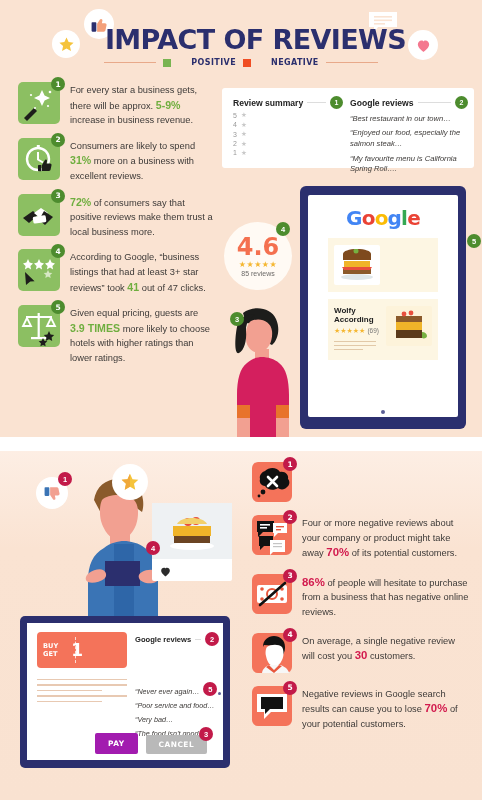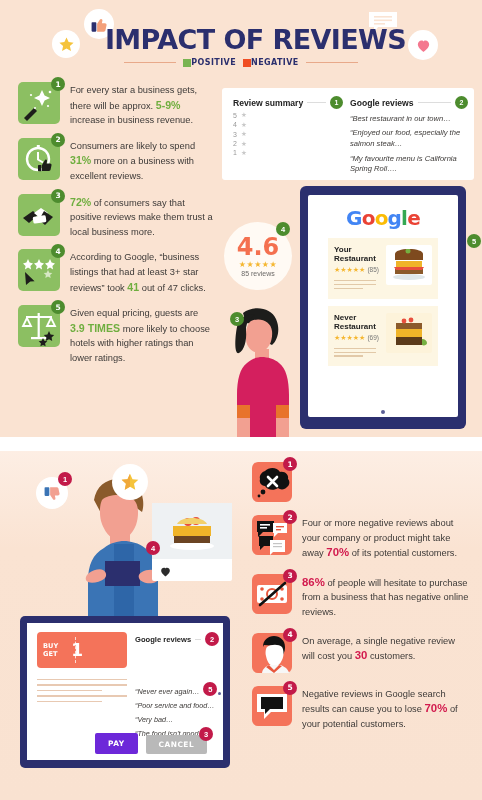--- a/index.html
+++ b/index.html
@@ -40,21 +40,21 @@
     display: flex; align-items: center; justify-content: center; gap: 7px;
   }
   .legend .rule { width: 52px; height: 1px; background: #e8a98a; }
   .legend .sw { width: 8px; height: 8px; display: inline-block; }
   .legend .sw.pos { background: #79b451; }
   .legend .sw.neg { background: #f04e23; }
   .legend .lbl {
     font-size: 8px; font-weight: bold; color: #2b2f6e; letter-spacing: .4px;
     font-family: "DejaVu Sans", sans-serif;
   }
-  .legend .grp { display: flex; align-items: center; gap: 0; }
+  .legend .grp { display: flex; align-items: center; gap: 20px; }
 
   
   .circ {
     position: absolute; border-radius: 50%; background: #fff;
     display: flex; align-items: center; justify-content: center;
   }
   .ic-star   { left: 52px; top: 30px; width: 28px; height: 28px; }
   .ic-thumb  { left: 84px; top: 9px; width: 30px; height: 30px; }
   .ic-heart  { left: 408px; top: 30px; width: 30px; height: 30px; }
   .ic-speech { position: absolute; left: 366px; top: 10px; width: 34px; height: 26px; }
@@ -76,21 +76,21 @@
   }
   .badge.g { background: #4d8c2e; }
   .badge.r { background: #c21a49; }
   .ttext {
     font-size: 9.3px; line-height: 14.6px; color: #3d3a38; padding-top: 1px;
   }
   .hl-g { color: #6fae3f; font-weight: bold; font-size: 10.6px; }
 
   
   .card-rev {
-    position: absolute; left: 222px; top: 88px; width: 252px; height: 92px;
+    position: absolute; left: 222px; top: 88px; width: 252px; height: 80px;
     background: #fff; border-radius: 3px;
   }
   .rev-left { position: absolute; left: 11px; top: 8px; width: 110px; }
   .rev-right { position: absolute; left: 128px; top: 8px; width: 118px; }
   .rev-head {
     display: flex; align-items: center; gap: 4px;
     font-size: 8.6px; font-weight: bold; color: #222; white-space: nowrap;
   }
   .rev-head .hr { flex: 1; height: 1px; background: #ddd; min-width: 8px; }
   .rev-head .bdot {
@@ -220,21 +220,21 @@
   .rev-col { flex: 1; position: relative; }
   .rev2-head { display: flex; align-items: center; gap: 4px;
                font-size: 7.6px; font-weight: bold; color: #222; white-space: nowrap; }
   .rev2-head .hr { flex: 1; height: 1px; background: #ddd; min-width: 6px; }
   .qt2 { font-size: 7.2px; line-height: 9.6px; color: #3d3a38;
          font-style: italic; margin-top: 4.5px; }
   .btns { position: absolute; left: 68px; bottom: 6px; display: flex; gap: 8px; }
   .btn { font-size: 7.4px; font-weight: bold; color: #fff; letter-spacing: .5px;
          padding: 5px 13px; border-radius: 2px; border: none; cursor: pointer;
          font-family: "DejaVu Sans", sans-serif; }
-  .btn.pay { background: #6d28d9; }
+  .btn.pay { background: #a21caf; }
   .btn.cancel { background: #b9b9b9; }
   .t2home { position: absolute; right: 2px; top: 50%; width: 3px; height: 3px;
             border-radius: 50%; background: #5b5f96; }
   svg { display: block; }
 </style>
 </head>
 <body>
 
 <div class="page">
 
@@ -423,44 +423,35 @@
     </svg>
   </div>
   <div class="wbadge">3</div>
 
   <div class="tablet">
     <span class="tbdg">5</span>
     <div class="scr">
       <div class="glogo"><span class="b1">G</span><span class="b2">o</span><span class="b3">o</span><span class="b4">g</span><span class="b5">l</span><span class="b6">e</span></div>
 
       <div class="gitem">
-        <div class="col">
-          <div class="gname">Your Restaurant</div>
-          <div class="gstars"><span>★★★★★</span><span class="rc">(85)</span></div>
-          <div class="glines">
-              <i style="width:92%"></i>
-              <i style="width:92%"></i>
-              <i style="width:62%"></i>
-            </div>
-        </div>
         <div class="gthumb">
           <svg width="40" height="32" viewBox="0 0 40 32">
             <ellipse cx="20" cy="28" rx="16" ry="3" fill="#dfe7ea"></ellipse>
             <path fill="#8b5a2b" d="M6 20h28v5H6z"></path>
             <path fill="#e84f3d" d="M5 18h30l-2 3H7z"></path>
             <path fill="#f0b429" d="M7 12h26v6H7z"></path>
             <path fill="#7e4a1e" d="M6 5c0-3 6-5 14-5s14 2 14 5v6H6z"></path>
             <circle cx="19" cy="2" r="2.5" fill="#76b041"></circle>
           </svg>
         </div>
       </div>
 
       <div class="gitem">
         <div class="col">
-          <div class="gname">Never Restaurant</div>
+          <div class="gname">Wolfy According</div>
           <div class="gstars"><span>★★★★★</span><span class="rc">(69)</span></div>
           <div class="glines">
               <i style="width:92%"></i>
               <i style="width:92%"></i>
               <i style="width:62%"></i>
             </div>
         </div>
         <div class="gthumb y">
           <svg width="40" height="32" viewBox="0 0 40 32">
             <path fill="#5b3a1a" d="M7 20h26v8H7z"></path>

